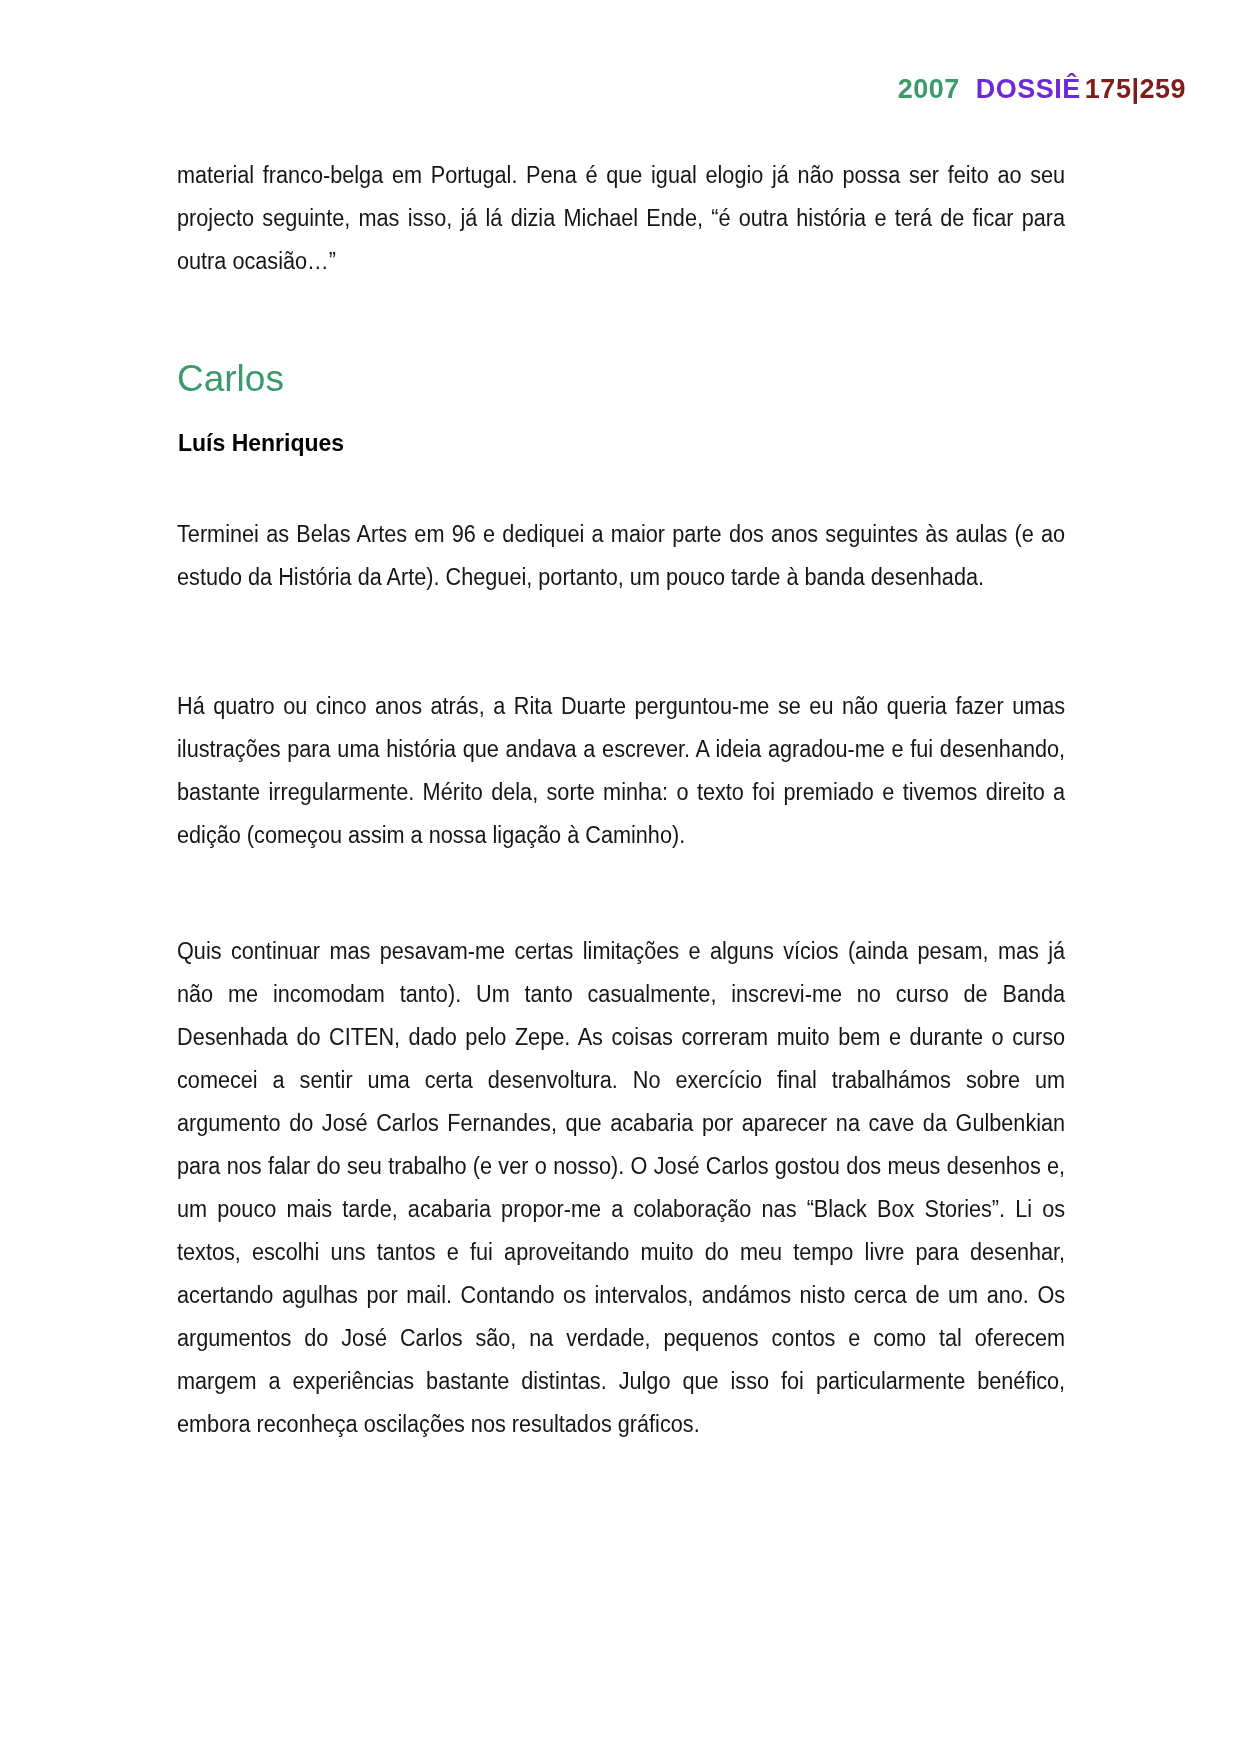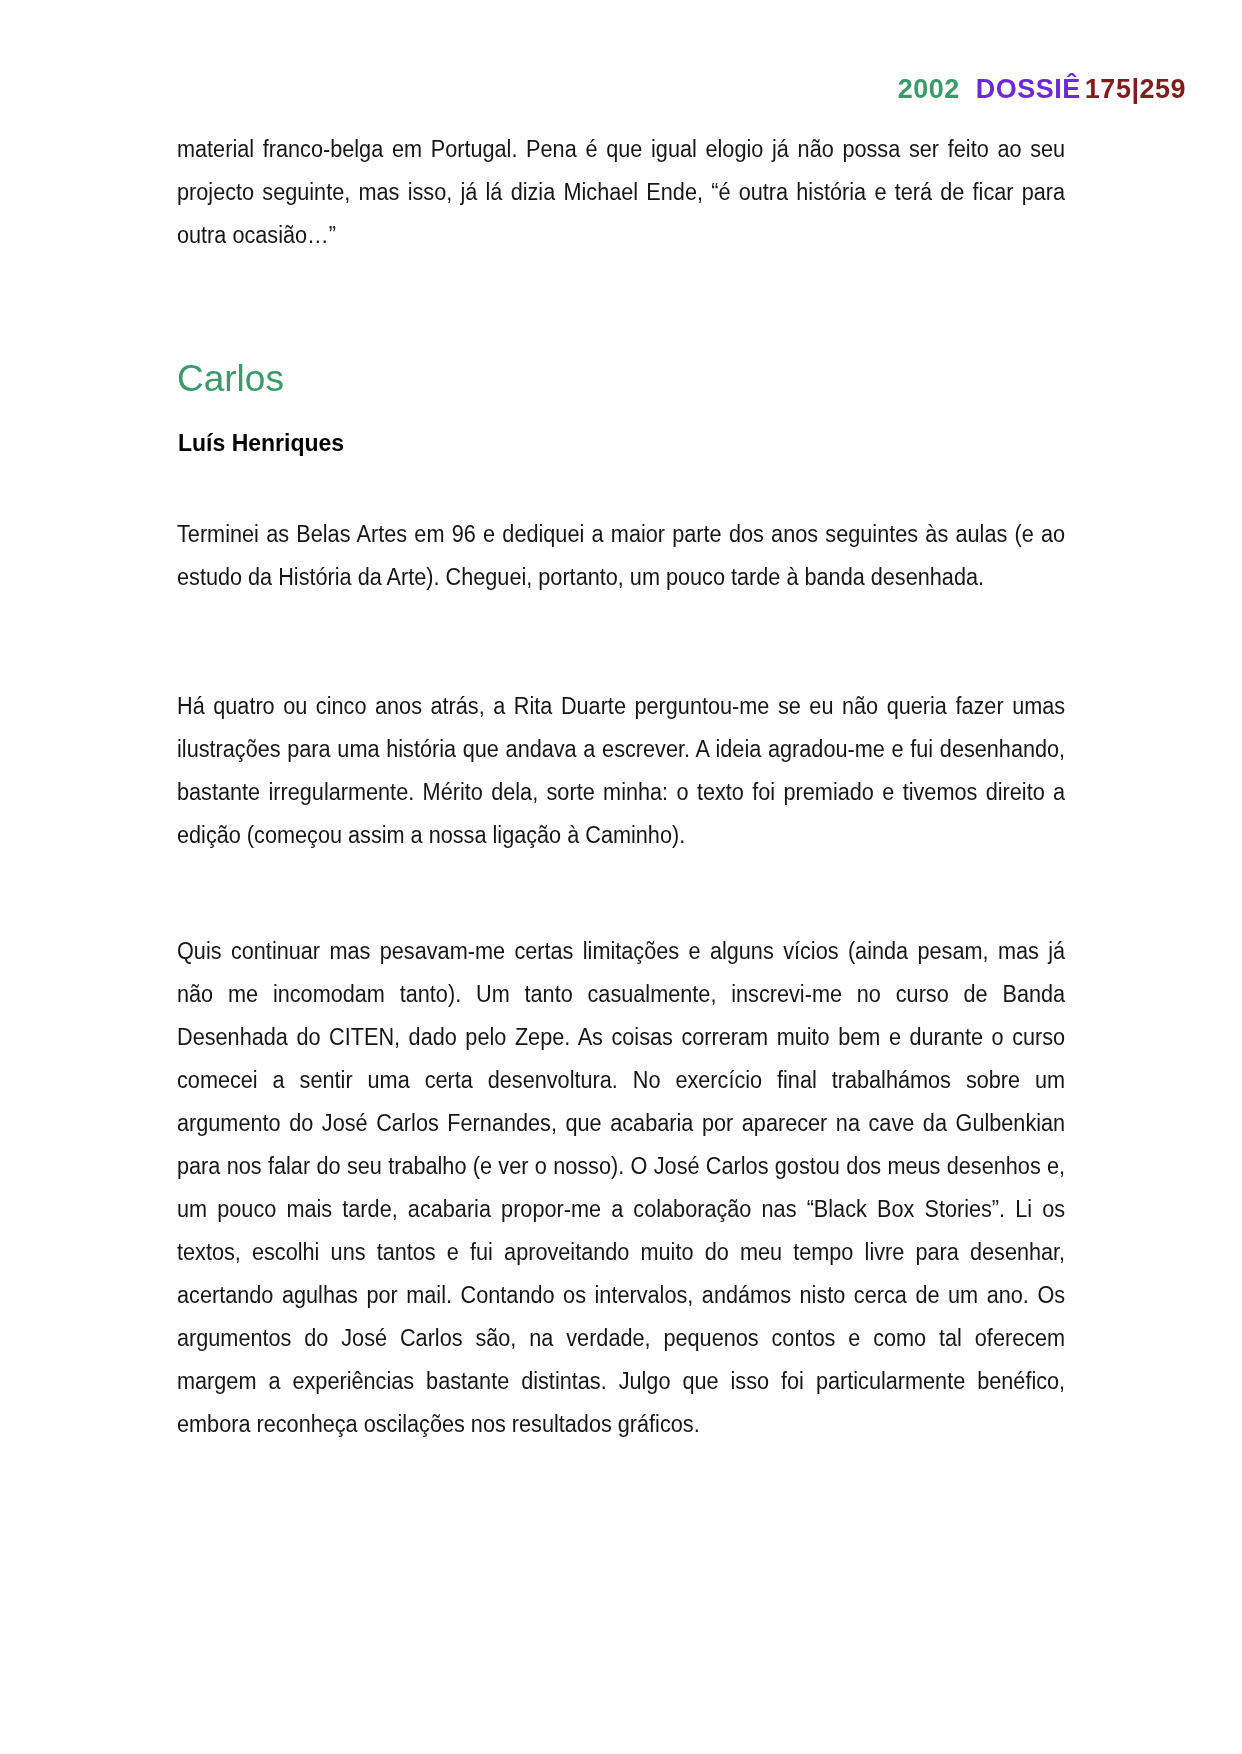--- a/index.html
+++ b/index.html
@@ -56,30 +56,30 @@
       font-family: Liberation Sans, sans-serif;
       font-weight: bold;
       font-size: 23px;
       color: #000000;
     }
     .block {
       position: absolute;
       left: 177px;
       width: 888px;
     }
-    #p-intro { top: 128px; }
+    #p-intro { top: 154px; }
     #p1 { top: 513px; }
     #p2 { top: 685px; }
     #p3 { top: 930px; }
   </style>
 </head>
 <body>
 
 <div class="page-header">
-  <span class="hdr-year">2002</span><span class="hdr-title">DOSSIÊ</span><span class="hdr-pages">175|259</span>
+  <span class="hdr-year">2007</span><span class="hdr-title">DOSSIÊ</span><span class="hdr-pages">175|259</span>
 </div>
 
 <div class="block" id="p-intro">
   <p class="para">material franco-belga em Portugal. Pena é que igual elogio já não possa ser feito ao seu projecto seguinte, mas isso, já lá dizia Michael Ende, “é outra história e terá de ficar para outra ocasião…”</p>
 </div>
 
 <h2 class="section-title">Carlos</h2>
 
 <h3 class="author-name">Luís Henriques</h3>
 

